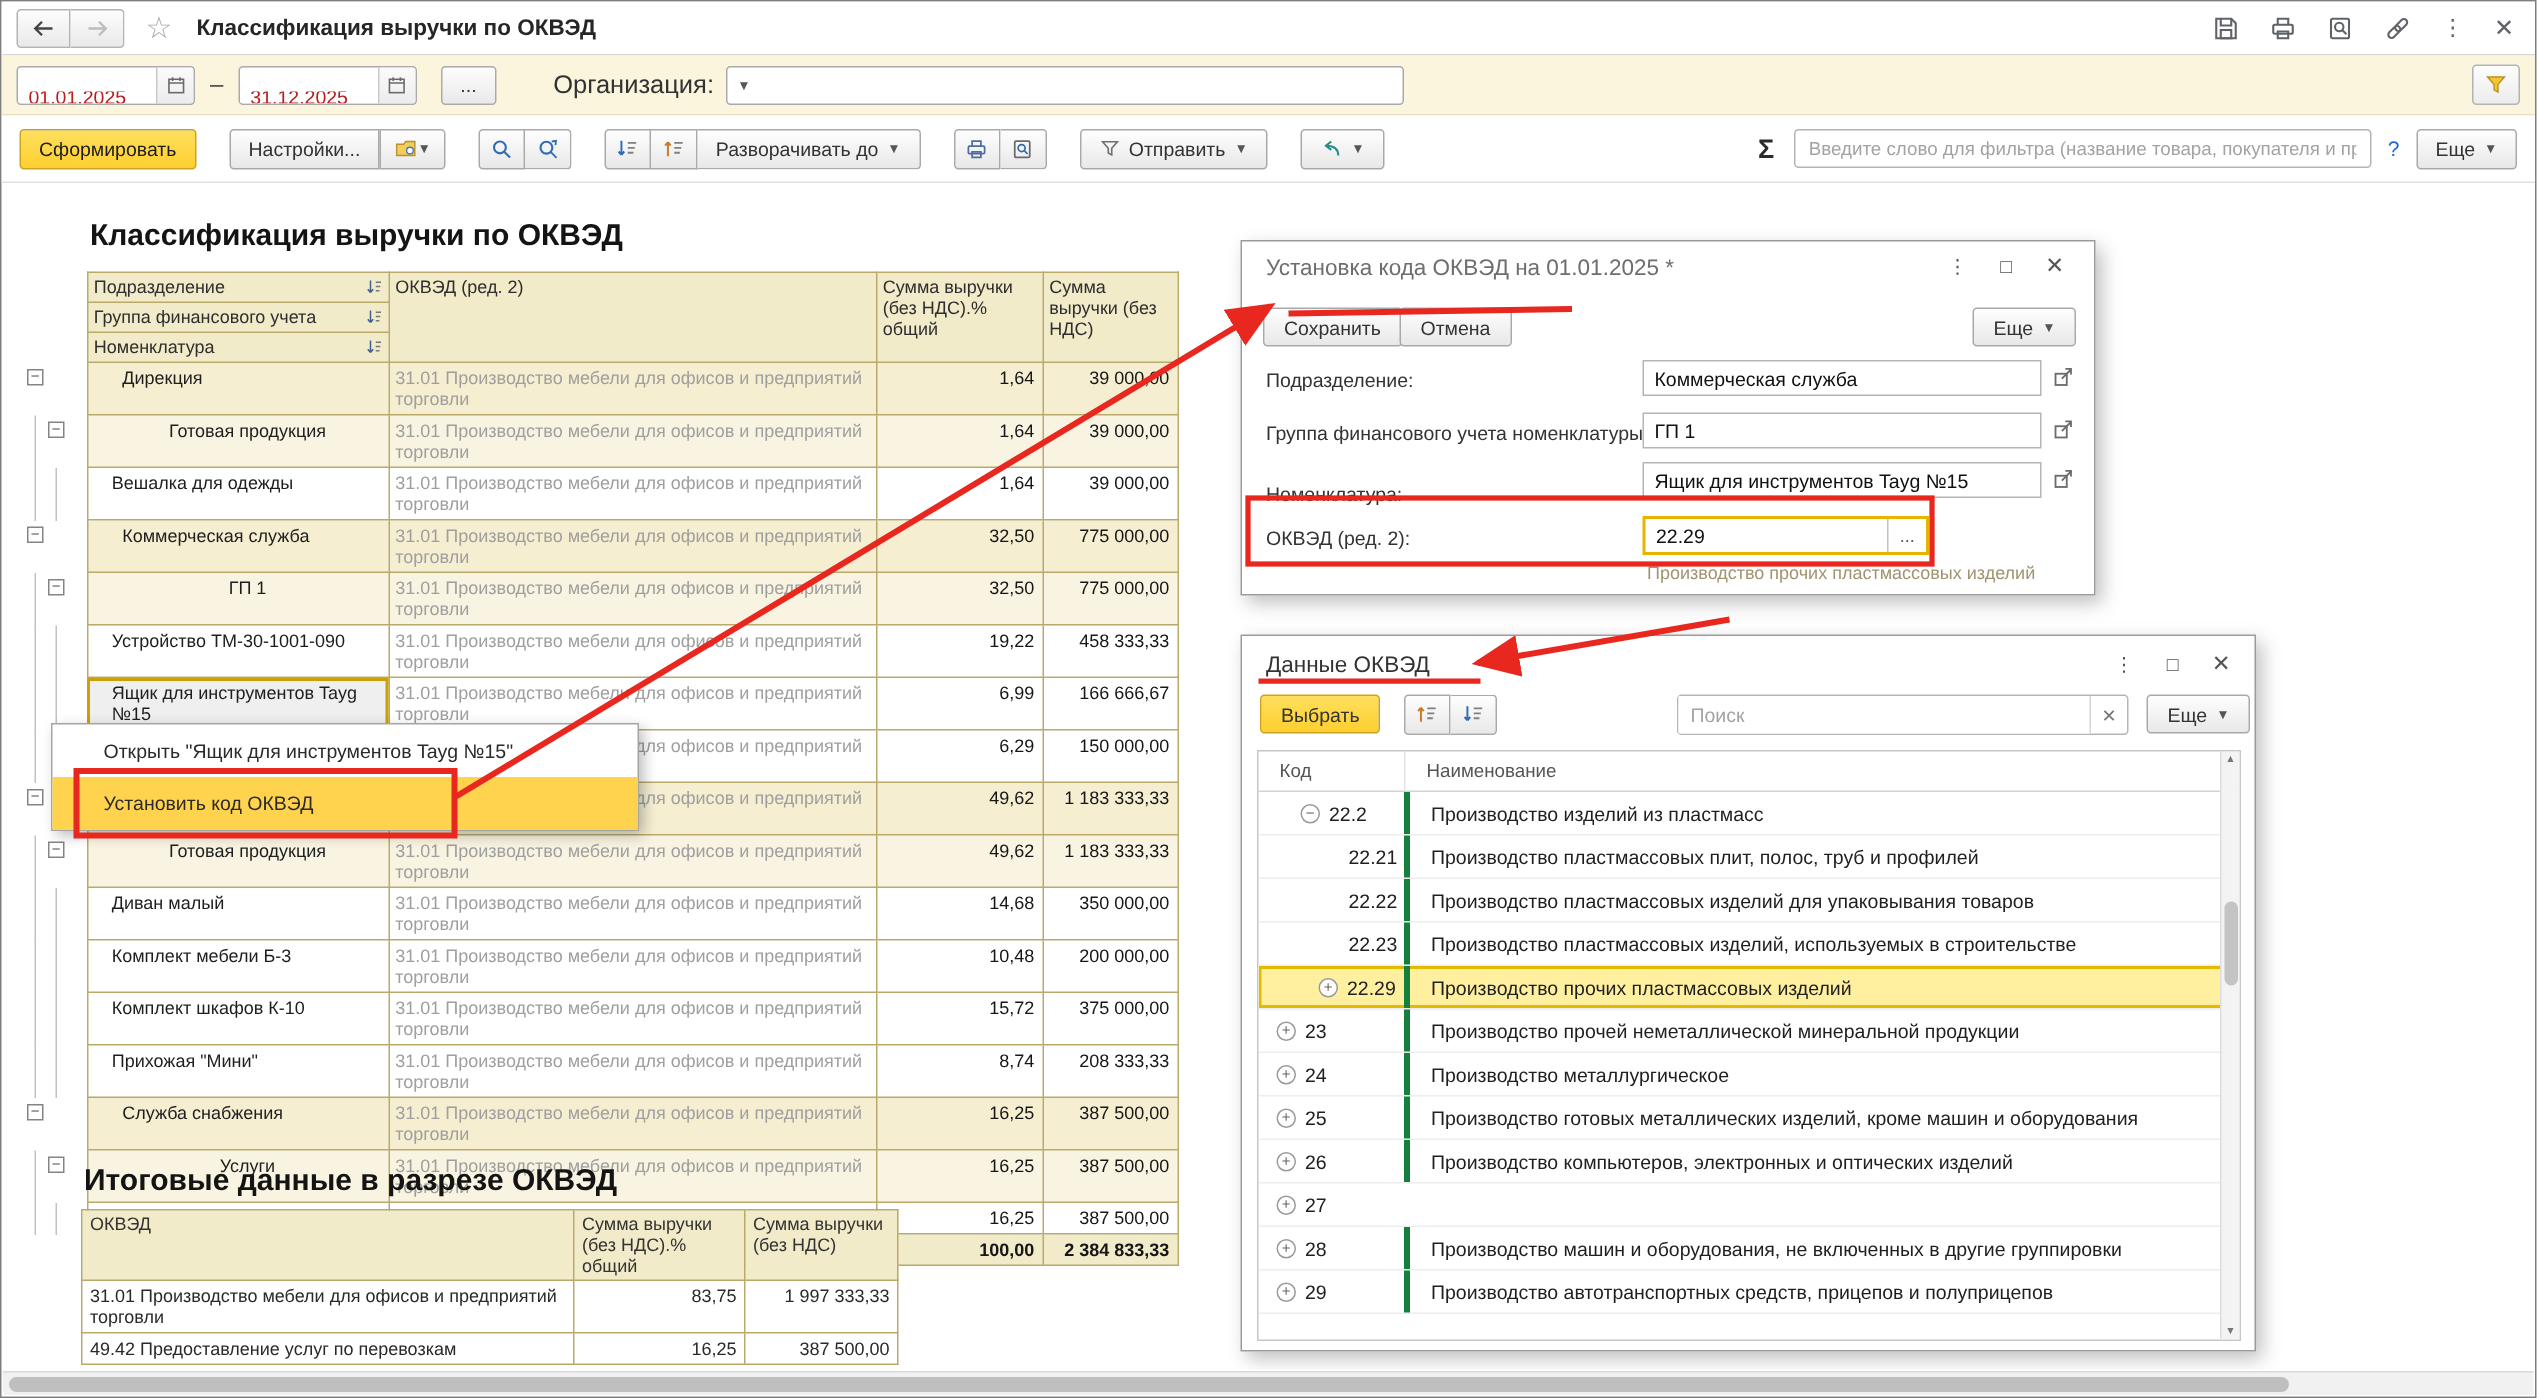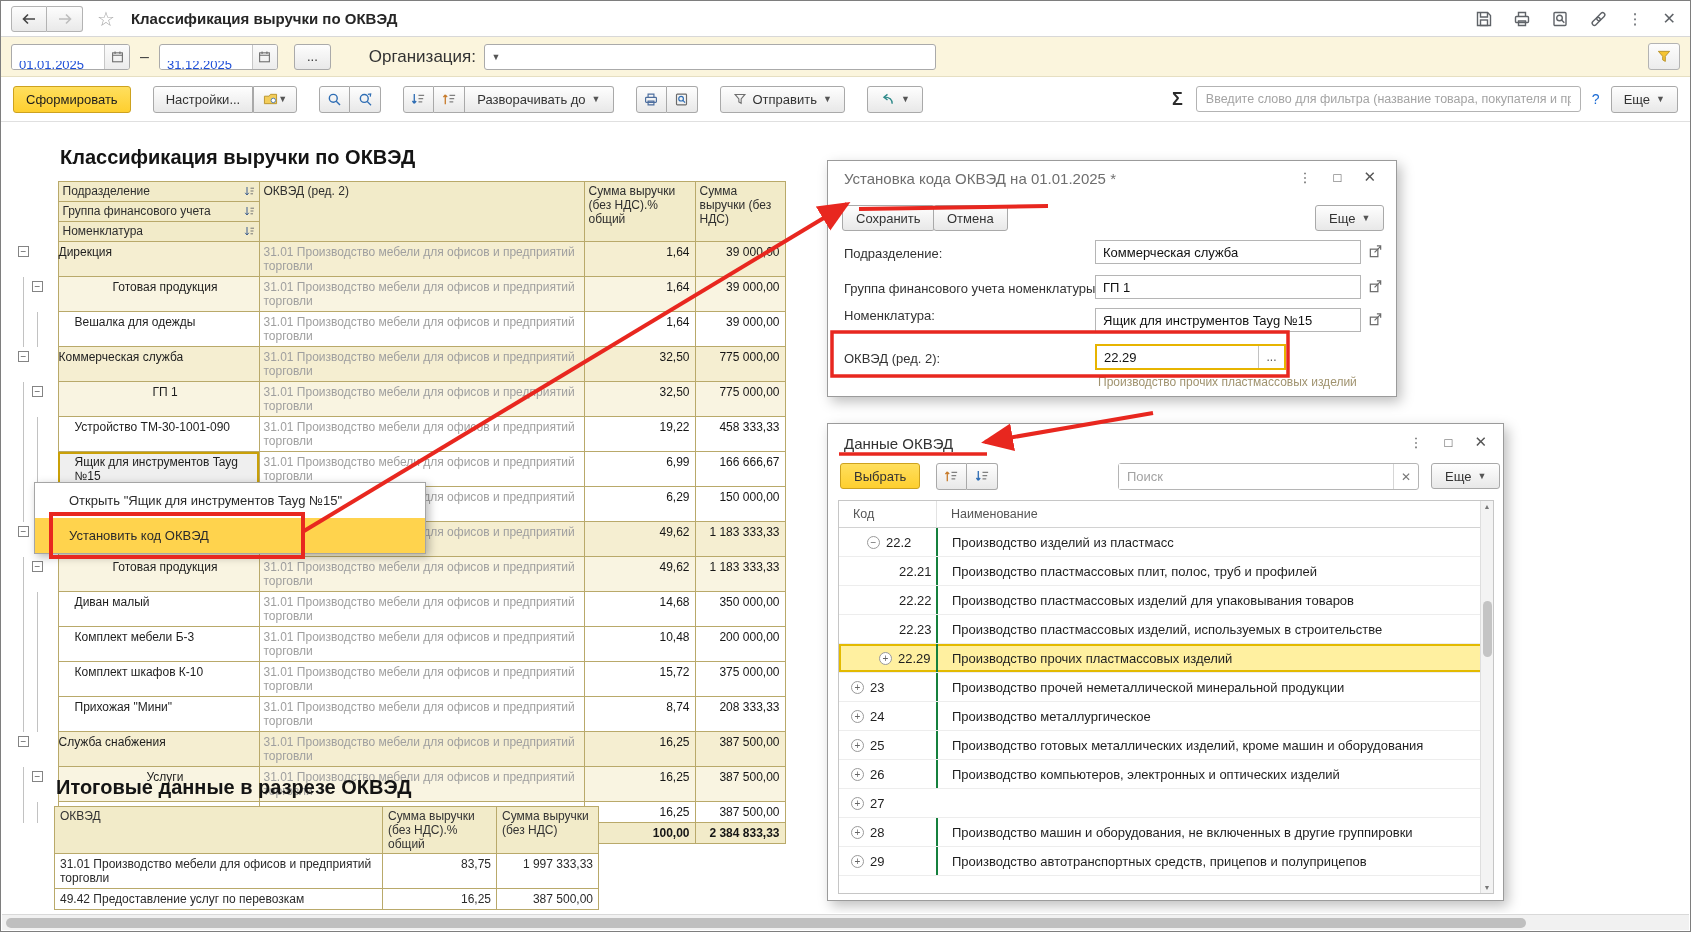--- a/index.html
+++ b/index.html
@@ -16,21 +16,21 @@
   .navbtn.last { border-radius:0 3px 3px 0; border-left:none; color:#b9b9b9; }
   .star { font-size:20px; color:#a9a9a9; margin:0 8px 0 6px; }
   .wtitle { font-size:15px; font-weight:700; color:#262626; }
   .tbicons { margin-left:auto; display:flex; align-items:center; gap:20px; }
   .tbicons svg { display:block; }
   .kebab { font-size:15px; color:#5f6368; letter-spacing:0; line-height:14px; }
   .closex { font-size:16px; color:#5f6368; }
   
   .filterbar { height:40px; background:#fbf5dd; border-bottom:1px solid #e6dfc2; display:flex; align-items:center; padding:0 10px; gap:8px; }
   .datefield { display:flex; height:26px; border:1px solid #aaa; border-radius:3px; background:#fff; align-items:stretch; overflow:hidden; }
-  .datefield input { border:none; outline:none; width:92px; padding:0 7px; font-size:13px; font-family:"Liberation Sans",sans-serif; color:#1d4ed8;margin-top:16px; }
+  .datefield input { border:none; outline:none; width:92px; padding:0 7px; font-size:13px; font-family:"Liberation Sans",sans-serif; color:#b91c1c;margin-top:16px; }
   .calbtn { width:25px; border-left:1px solid #c7c7c7; background:linear-gradient(#fbfbfb,#ececec); display:flex; align-items:center; justify-content:center; cursor:pointer; }
   .dash { color:#444; margin:0 2px; }
   .smallbtn { height:26px; border:1px solid #aaa; border-radius:3px; background:linear-gradient(#fdfdfd,#e9e9e9); padding:0 12px; font-size:13px; display:flex; align-items:center; cursor:pointer; color:#333; }
   .orglabel { margin-left:30px; font-size:17px; }
   .combo { width:452px; height:26px; border:1px solid #aaa; border-radius:3px; background:#fff; display:flex; align-items:center; }
   .combo .val { flex:1; padding:0 8px; font-size:13px; color:#1c1c1c; }
   .combo .arr { width:22px; text-align:center; color:#555; font-size:9px; }
   .funnelbtn { margin-left:auto; width:32px; height:27px; border:1px solid #b3b3b3; border-radius:3px; background:linear-gradient(#fdfdfd,#ececec); display:flex; align-items:center; justify-content:center; cursor:pointer; }
   
   .toolbar { height:45px; display:flex; align-items:center; padding:0 12px; gap:7px; background:#fff; border-bottom:1px solid #e0e0e0; }
@@ -56,21 +56,21 @@
   .rpt th, .rpt td { border:1px solid #b9a96a; font-size:12px; vertical-align:top; }
   .rpt th { background:#f2ebc9; font-weight:400; text-align:left; padding:2px 4px; color:#2e2e2e; height:20px; }
   .rpt th.gut, .rpt td.gut { border:none; background:#fff; position:relative; padding:0; }
   .h1cell { display:flex; justify-content:space-between; align-items:center; gap:4px; }
   td.name { padding:3px 4px; color:#1e1e1e; }
   td.okved { padding:3px 4px; color:#9f9f9f; }
   td.num { text-align:right; padding:3px 5px; white-space:nowrap; color:#161616; }
   .row-g1 .name, .row-g1 .okved, .row-g1 .num { background:#f5eed1; }
   .row-g2 .name, .row-g2 .okved, .row-g2 .num { background:#f9f4e1; }
   .row-total .name, .row-total .okved, .row-total .num { background:#f2ebc9; font-weight:700; }
-  td.name.g1 { padding-left:0; } td.name.g2 { padding-left:17px;text-align:center; } td.name.leaf { padding-left:16px;margin-top:23px; }
+  td.name.g1 { padding-left:23px; } td.name.g2 { padding-left:17px;text-align:center; } td.name.leaf { padding-left:16px;margin-top:23px; }
   td.name.sel { background:#efefef; outline:2px solid #c9a008; outline-offset:-2px; }
   .mk { position:absolute; top:4px; width:11px; height:11px; border:1px solid #848484; background:#fff; font-size:10px; line-height:9px; text-align:center; color:#555; z-index:2; }
   .mk1 { left:8px; } .mk2 { left:22px; }
   .ln { position:absolute; top:0; bottom:-1px; width:1px; background:#c2c2c2; }
   .ln1 { left:13px; } .ln2 { left:27px; }
   .summary-block { position:absolute; left:52px; top:652px; }
   .stitle { font-size:20px; font-weight:700; color:#141414; margin:0 0 7px 2px; }
   table.sum { border-collapse:collapse; table-layout:fixed; }
   .sum th, .sum td { border:1px solid #b9a96a; font-size:12px; vertical-align:top; }
   .sum th { background:#f2ebc9; font-weight:400; text-align:left; padding:2px 5px; }
@@ -97,21 +97,21 @@
   .okvfield .v { flex:1; display:flex; align-items:center; padding:0 7px; font-size:13px; color:#111; }
   .okvfield .dots { width:26px; border-left:1px solid #c2c2c2; display:flex; align-items:center; justify-content:center; font-size:12px; color:#555; cursor:pointer; }
   .fhint { position:absolute; left:270px; top:214px; font-size:12px; color:#a0936f; }
   
   .oklist { position:absolute; left:10px; top:76px; width:656px; height:394px; border:1px solid #c6c6c6; overflow:hidden; }
   .okhead { display:flex; height:27px; border-bottom:1px solid #d2d2d2; align-items:center; font-size:12.5px; color:#555; }
   .okhead .c1 { width:97px; padding-left:14px; }
   .okhead .c2 { flex:1; border-left:1px solid #e3e3e3; padding-left:14px; align-self:stretch; display:flex; align-items:center; }
   .ok-row { display:flex; height:29px; border-bottom:1px solid #ededed; align-items:center; font-size:13px; color:#1f1f1f; cursor:pointer; width:643px; }
   .ok-row .code { width:97px; display:flex; align-items:center; gap:6px; }
-  .ok-row .nm { flex:1; border-left:2px solid #15803d; align-self:stretch; display:flex; align-items:center; padding-left:14px; }
+  .ok-row .nm { flex:1; border-left:4px solid #15803d; align-self:stretch; display:flex; align-items:center; padding-left:14px; }
   .ok-row.sel { background:#fff0a0; box-shadow:inset 0 0 0 2px #e3ba00; }
   .exp { width:13px; height:13px; border:1px solid #9a9a9a; border-radius:50%; font-size:10px; line-height:11px; text-align:center; color:#666; flex:0 0 13px; background:#fff; }
   .vsb { position:absolute; right:0; top:0; bottom:0; width:13px; background:#f3f3f3; border-left:1px solid #dedede; }
   .vsb .up, .vsb .dn { position:absolute; left:0; right:0; text-align:center; font-size:7px; color:#777; }
   .vsb .up { top:2px; } .vsb .dn { bottom:2px; }
   .vsb .thumb { position:absolute; left:2px; width:9px; top:100px; height:56px; background:#c4c4c4; border-radius:5px; }
   .srchwrap { position:absolute; left:290px; top:39px; width:301px; height:27px; border:1px solid #b5b5b5; border-radius:3px; display:flex; background:#fff; }
   .srchwrap input { flex:1; border:none; outline:none; padding:0 8px; font-size:13px; font-family:"Liberation Sans",sans-serif; }
   .srchwrap input::placeholder { color:#a3a3a3; }
   .srchwrap .clr { width:25px; border-left:1px solid #d6d6d6; display:flex; align-items:center; justify-content:center; color:#777; font-size:12px; cursor:pointer; }
@@ -578,21 +578,21 @@
           <path d="M7 9l6.5-6.5M9.5 2h4v4"></path>
         </svg></span>
 
     <div class="flabel" style="top:120px">Группа финансового учета номенклатуры:</div>
     <div class="finput" style="top:114px">ГП 1</div>
     <span class="openic" style="top:118px"><svg width="15" height="15" viewBox="0 0 16 16" fill="none" stroke="#6b6b6b" stroke-width="1.3">
           <rect x="2.5" y="5.5" width="8" height="8"></rect>
           <path d="M7 9l6.5-6.5M9.5 2h4v4"></path>
         </svg></span>
 
-    <div class="flabel" style="top:147px">Номенклатура:</div>
+    <div class="flabel" style="top:161px">Номенклатура:</div>
     <div class="finput" style="top:147px">Ящик для инструментов Tayg №15</div>
     <span class="openic" style="top:151px"><svg width="15" height="15" viewBox="0 0 16 16" fill="none" stroke="#6b6b6b" stroke-width="1.3">
           <rect x="2.5" y="5.5" width="8" height="8"></rect>
           <path d="M7 9l6.5-6.5M9.5 2h4v4"></path>
         </svg></span>
 
     <div class="flabel" style="top:190px">ОКВЭД (ред. 2):</div>
     <div class="okvfield">
       <span class="v">22.29</span>
       <span class="dots">...</span>

